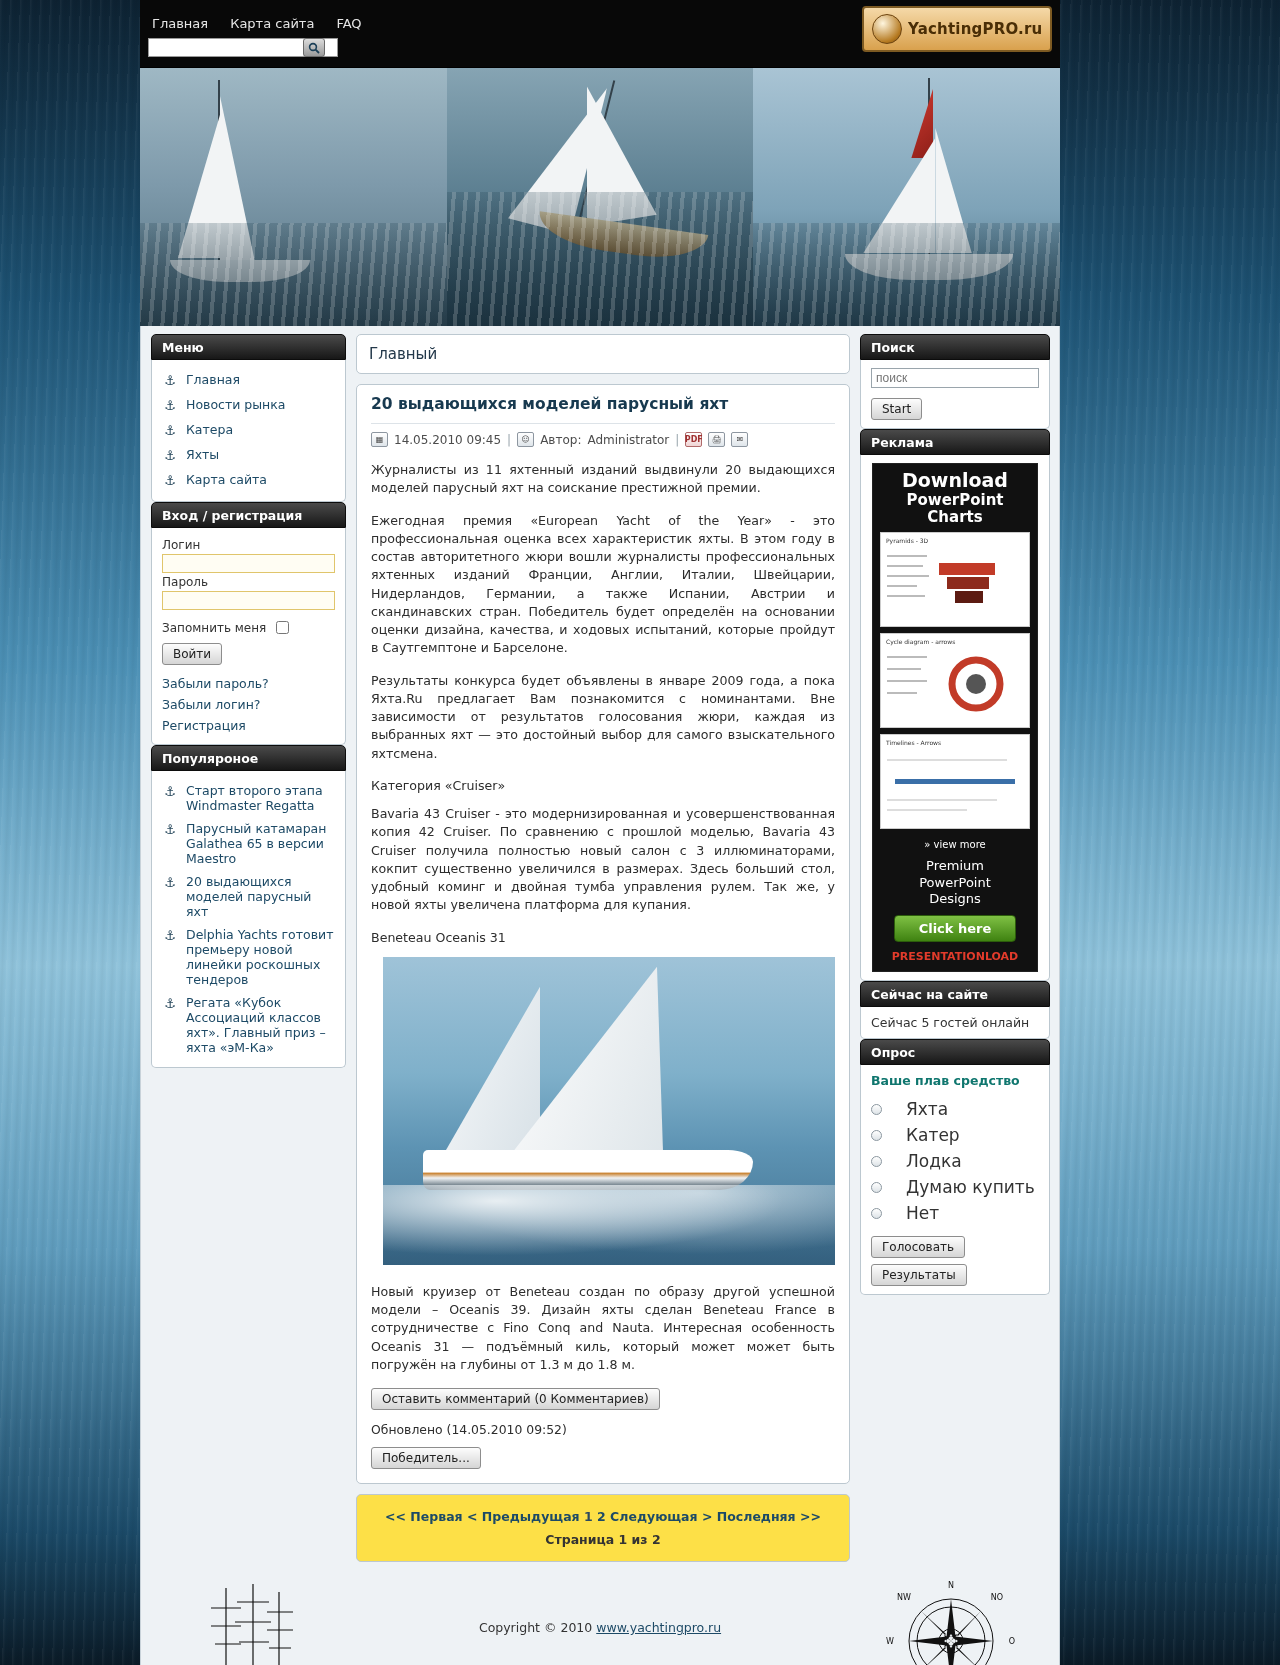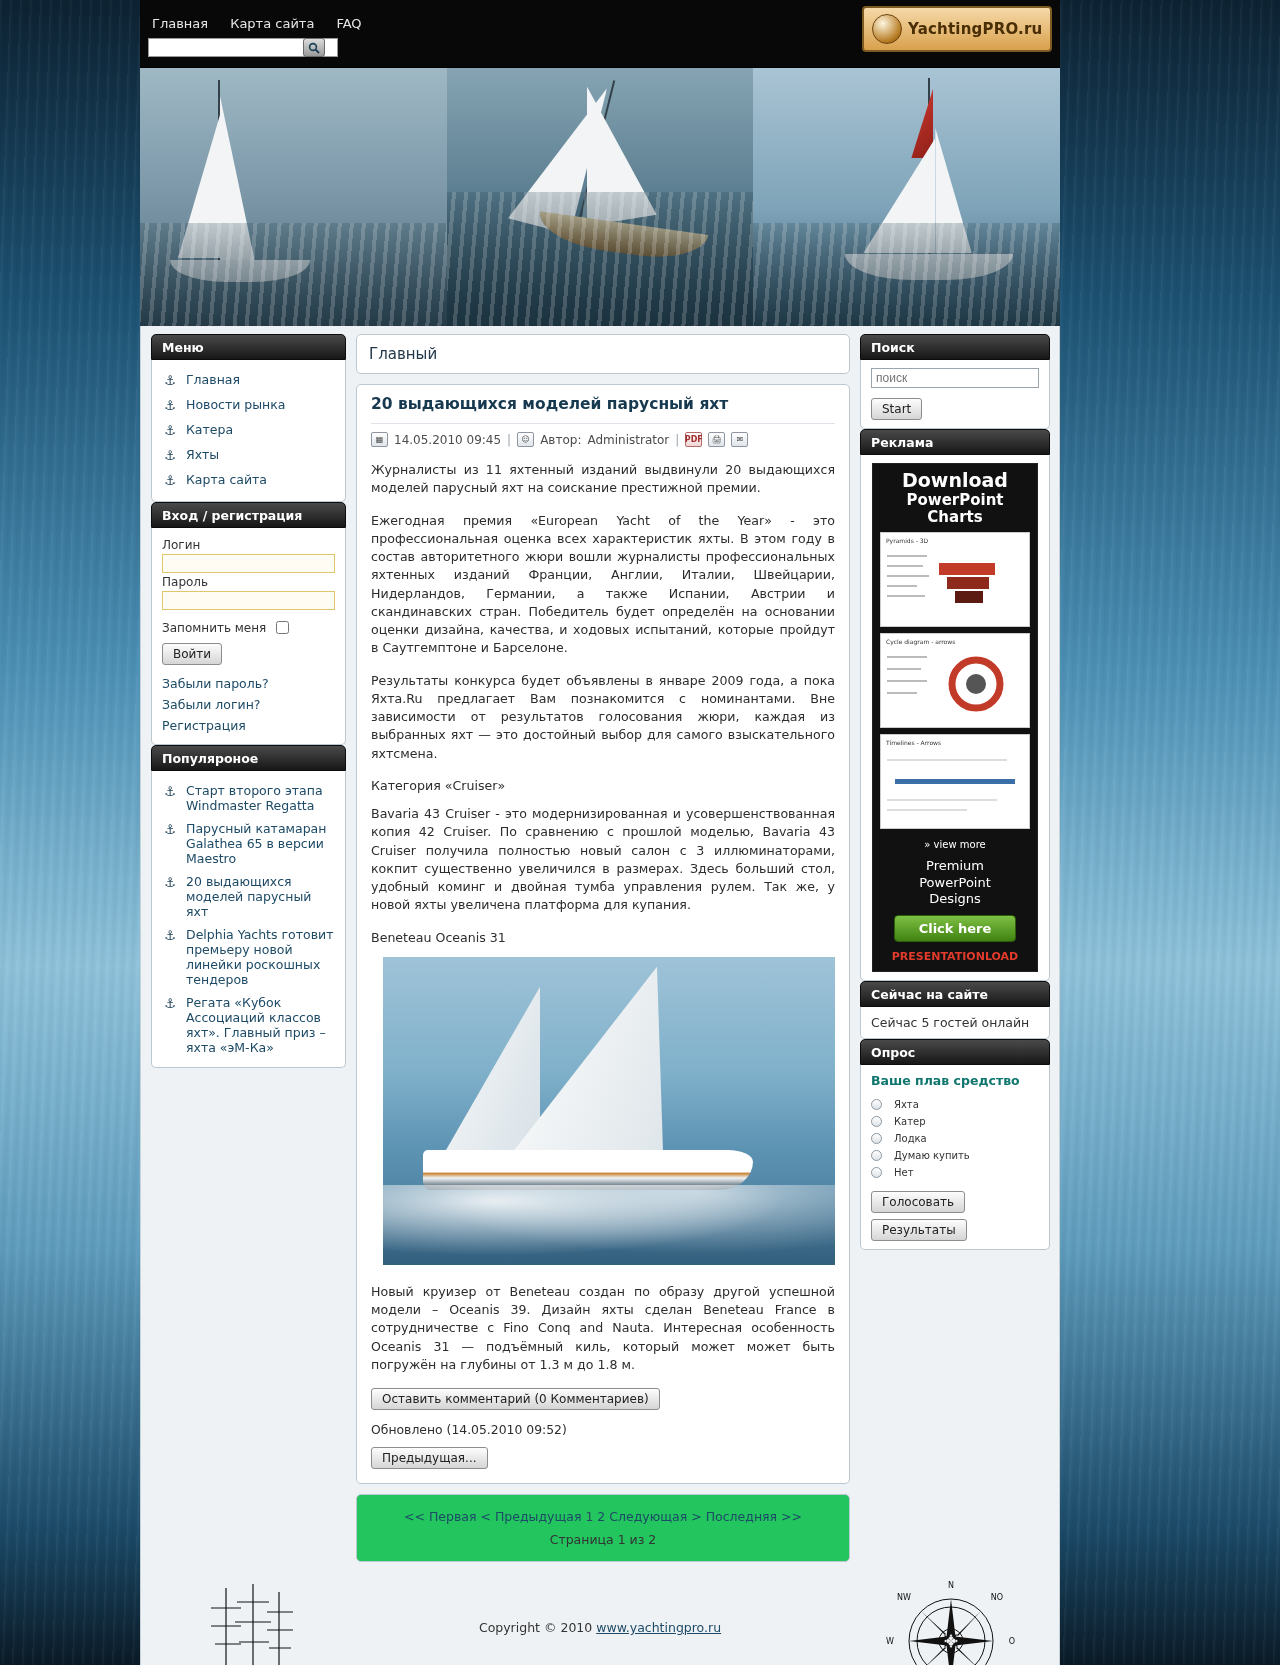--- a/index.html
+++ b/index.html
@@ -187,22 +187,22 @@
   .photo .foam{
     position:absolute; left:0; bottom:0; width:100%; height:80px;
     background:
       radial-gradient(ellipse at 25% 20%, rgba(255,255,255,.85), rgba(255,255,255,0) 60%),
       radial-gradient(ellipse at 70% 10%, rgba(255,255,255,.6), rgba(255,255,255,0) 60%),
       linear-gradient(180deg, rgba(80,130,160,.2), rgba(40,80,110,.5));
   }
   .caption-note{ font-size:12.4px; color:#2d2d2d; line-height:1.45; margin:0 0 10px; text-align:justify;}
   .updated{ font-size:12.4px; color:#2d2d2d; margin:12px 0 10px; }
   .pager{
-    background:#22c55e; border:1px solid #bcc8d0; border-radius:5px;
-    padding:14px; text-align:center; font-size:12.5px; color:#2d4a5e;
+    background:#fde047; border:1px solid #bcc8d0; border-radius:5px;
+    padding:14px; text-align:center; font-size:12.5px; color:#2d4a5e;font-weight:bold;
   }
   .pager a{ color:#1d4a66; text-decoration:none; }
   .pager .row2{ margin-top:8px; color:#333; }
 
   
   .search-field{
     width:100%; height:20px; border:1px solid #9aa5ac; background:#fff;
     font-size:12px; padding:0 4px; margin-bottom:10px;
   }
   .ad{
@@ -225,21 +225,21 @@
     display:block; width:122px; margin:0 auto 8px; text-align:center;
     background:linear-gradient(180deg,#7fc144,#3f8211);
     border:1px solid #2c5d0b; border-radius:4px; color:#fff;
     font-weight:bold; font-size:13px; padding:5px 0;
   }
   .ad-brand{ text-align:center; font-size:11px; font-weight:bold; color:#fff; padding-bottom:8px;}
   .ad-brand span{ color:#e23b2b; }
 
   .online-text{ font-size:12.5px; color:#333; }
   .poll-q{ font-weight:bold; font-size:12.5px; color:#0f766e; margin-bottom:8px; }
-  .poll-opt{ display:flex; align-items:center; gap:12px; padding:3px 0; font-size:10px; color:#333; }
+  .poll-opt{ display:flex; align-items:center; gap:24px; padding:3px 0; font-size:17px; color:#333; }
   .radio{
     width:11px; height:11px; border-radius:50%; border:1px solid #8b97a0;
     background:linear-gradient(180deg,#fff,#dde3e7); flex:none;
   }
   .poll-btns{ margin-top:10px; display:flex; flex-direction:column; gap:6px; align-items:flex-start;}
 
   
   .footer{
     background:#eef2f5; border:1px solid #c8d2d9; border-top:none;
     height:160px; position:relative;
@@ -420,21 +420,21 @@
             <div class="boat"></div>
             <div class="foam"></div>
           </div>
 
           <p class="caption-note">Новый круизер от Beneteau создан по образу другой успешной модели – Oceanis 39. Дизайн яхты сделан Beneteau France в сотрудничестве с Fino Conq and Nauta. Интересная особенность Oceanis 31 — подъёмный киль, который может может быть погружён на глубины от 1.3 м до 1.8 м.</p>
 
           <button class="btn">Оставить комментарий (0 Комментариев)</button>
 
           <div class="updated">Обновлено (14.05.2010 09:52)</div>
 
-          <button class="btn">Предыдущая...</button>
+          <button class="btn">Победитель...</button>
         </div>
       </div>
 
       <div class="pager">
         <div class="row1">
           <a href="#">&lt;&lt; Первая</a>
           <a href="#">&lt; Предыдущая</a>
           <span>1</span>
           <a href="#">2</a>
           <a href="#">Следующая &gt;</a>

